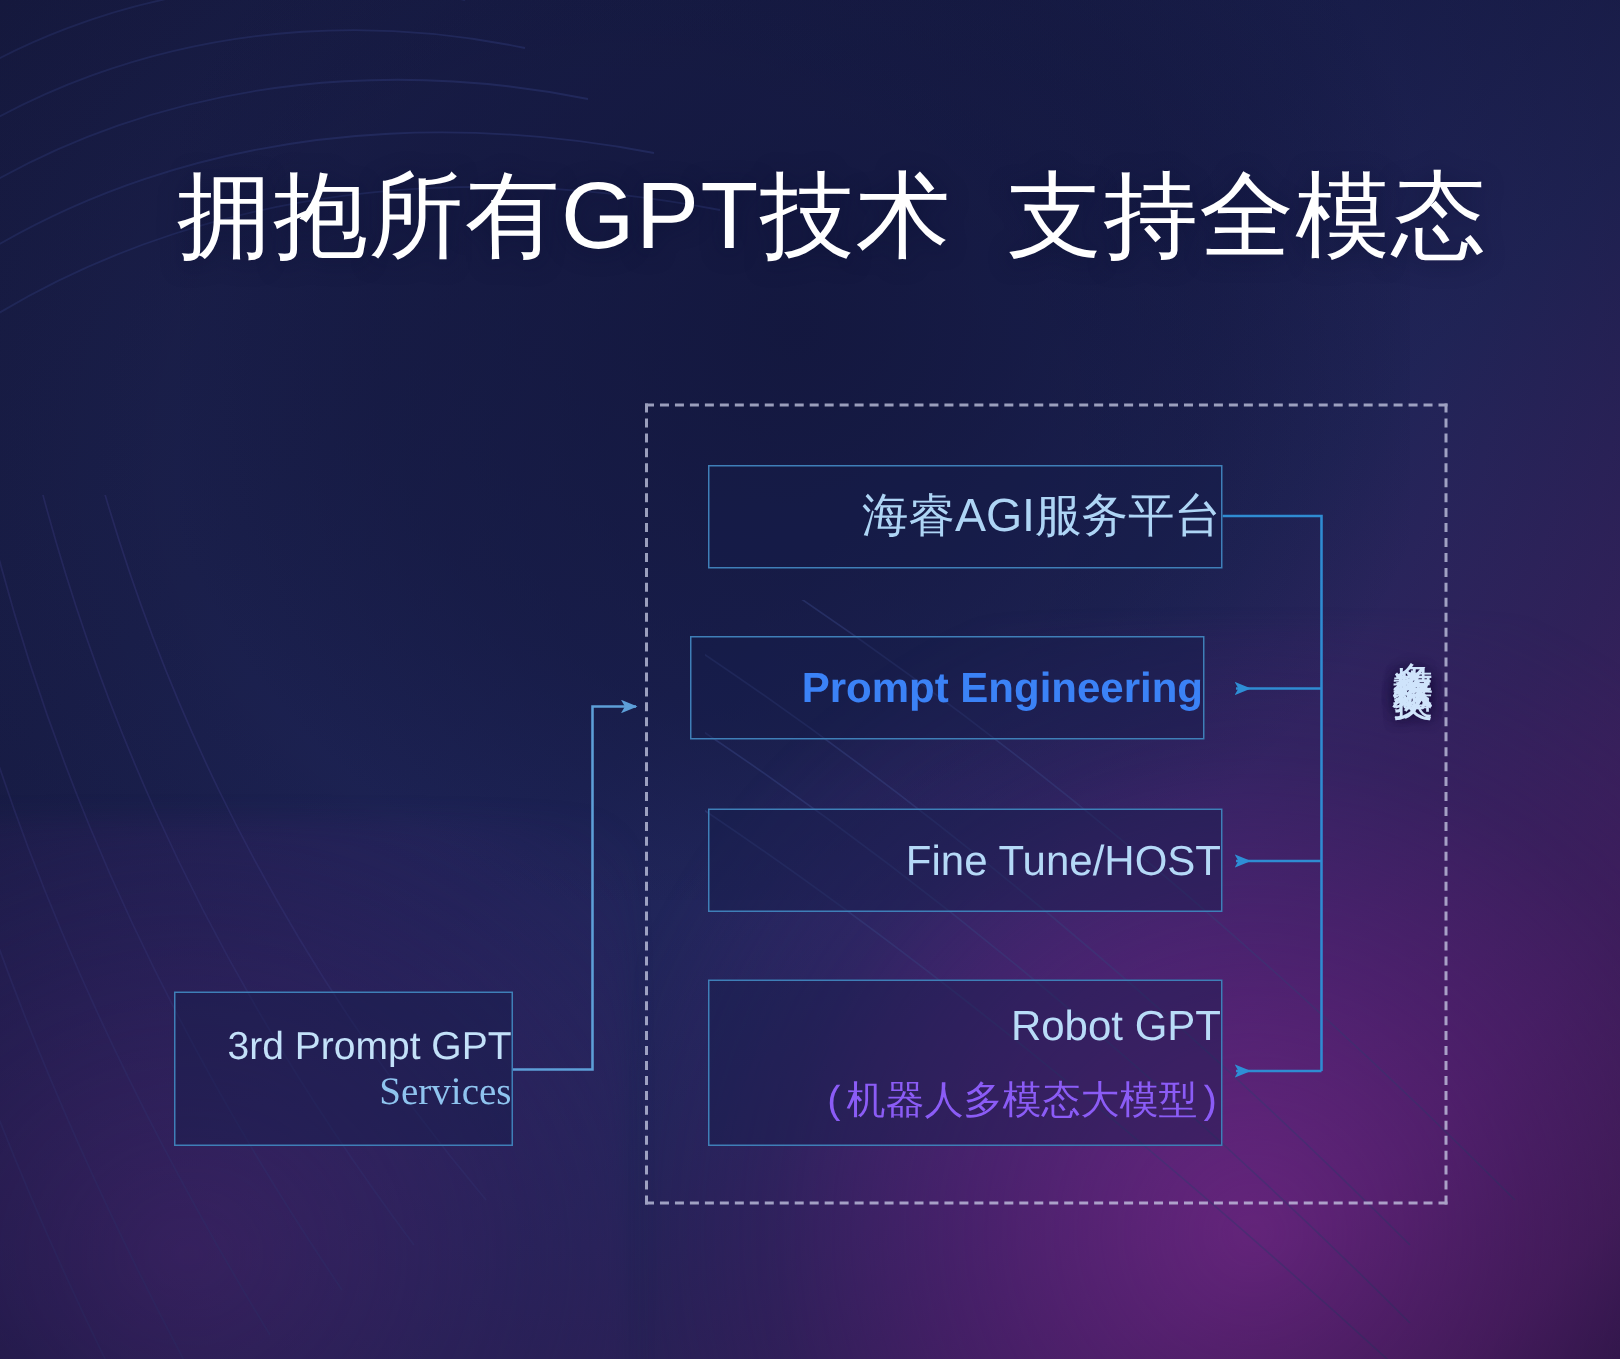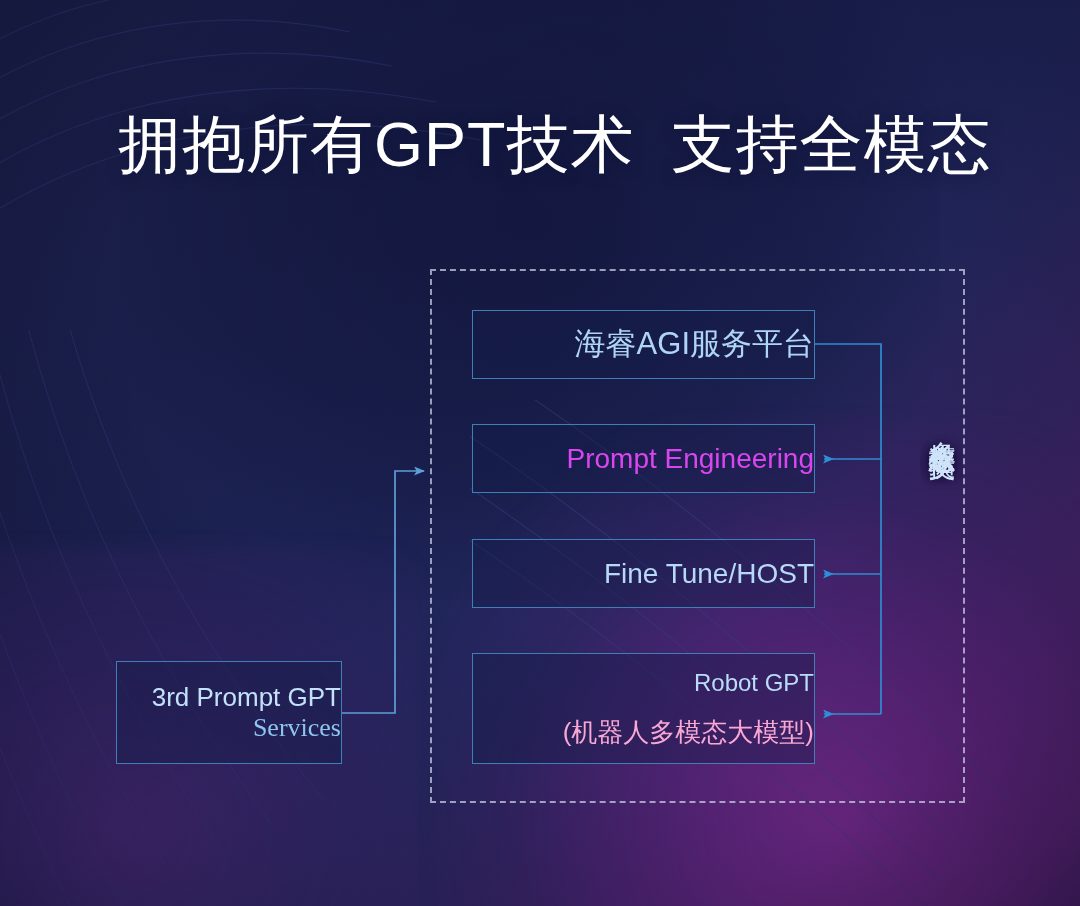--- a/index.html
+++ b/index.html
@@ -121,36 +121,37 @@
   }
   .node .l1 { display: block; }
   .node .l2 { display: block; }
 
   #node-platform {
     left: 472px; top: 310px; width: 343px; height: 69px;
     font-size: 31px;
     color: #aed5f5;
   }
   #node-prompt {
-    left: 472px; top: 424px; width: 343px; height: 69px;
+    left: 460px; top: 424px; width: 343px; height: 69px;
     font-size: 28px;
-    color: #d946ef;
+    color: #3b82f6;
+    font-weight: bold;
   }
   #node-finetune {
     left: 472px; top: 539px; width: 343px; height: 69px;
     font-size: 28px;
     color: #b5d9f7;
   }
   #node-robot {
     left: 472px; top: 653px; width: 343px; height: 111px;
     font-size: 27px;
     color: #b9dcf8;
   }
-  #node-robot .l1 { font-size: 24px; }
-  #node-robot .l2 { font-size: 26px; margin-top: 20px; color: #f9a8d4; }
+  #node-robot .l1 { font-size: 28px; }
+  #node-robot .l2 { font-size: 26px; margin-top: 20px; color: #8b5cf6; font-family: Liberation Mono, monospace; }
 
   #node-thirdparty {
     left: 116px; top: 661px; width: 226px; height: 103px;
     font-size: 26px;
     color: #c3e1f9;
   }
   #node-thirdparty .l2 { color: #8fc4ef; font-family: Liberation Serif, serif; }
 
   
   .connectors {

